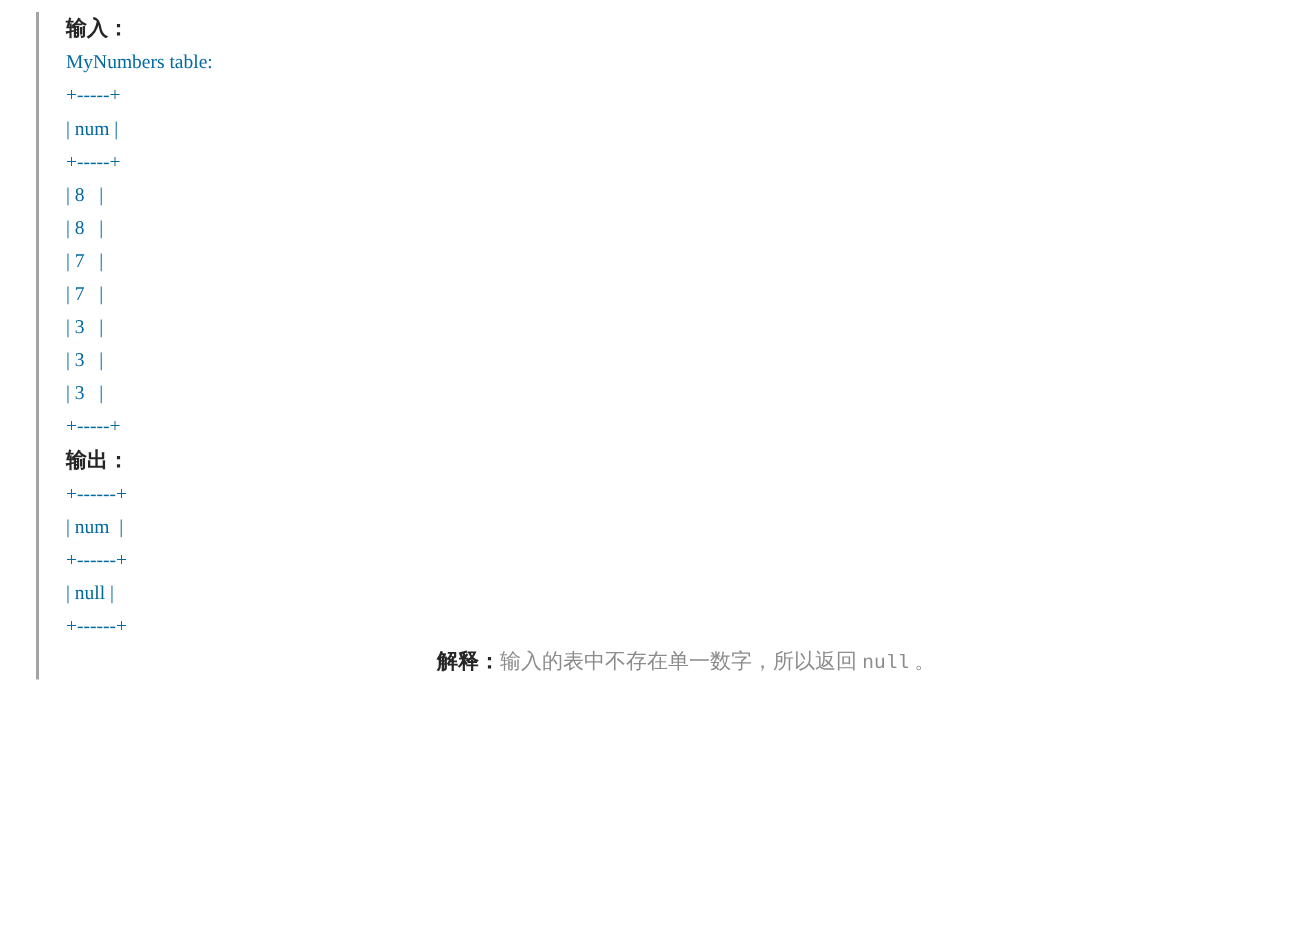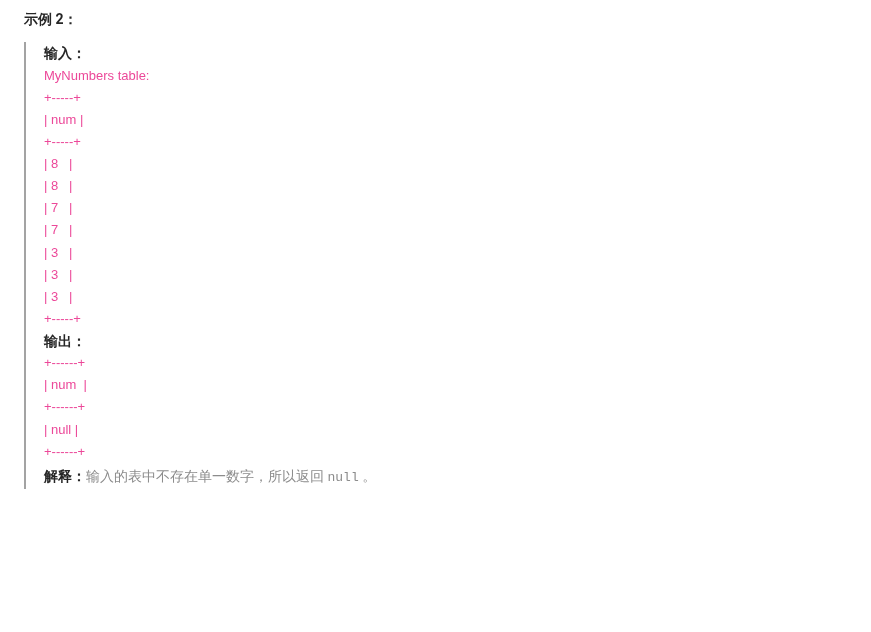--- a/index.html
+++ b/index.html
@@ -30,45 +30,45 @@
       margin-left: 24px;
       padding-left: 18px;
     }
     .label {
       font-weight: 700;
       color: #262626;
       font-size: 14px;
       display: inline;
     }
     .code-text {
-      font-family: Liberation Sans, sans-serif;
-      color: #ec4899;
+      font-family: Liberation Serif, serif;
+      color: #0369a1;
       font-size: 13px;
       white-space: pre;
       line-height: 1.7;
       display: block;
     }
     .explanation-line {
       margin-top: 2px;
+      text-align: center;
     }
     .explanation-text {
       color: #8c8c8c;
       font-size: 14px;
     }
     .explanation-code {
       font-family: "SFMono-Regular", Consolas, "Liberation Mono", Menlo, Courier, monospace;
       color: #8c8c8c;
       font-size: 13px;
     }
   </style>
 </head>
 <body>
 
 <div class="container">
-  <div class="example-heading">示例 2：</div>
 
   <div class="example-block">
     <div>
       <span class="label">输入：</span>
       <span class="code-text">MyNumbers table:
 +-----+
 | num |
 +-----+
 | 8   |
 | 8   |

